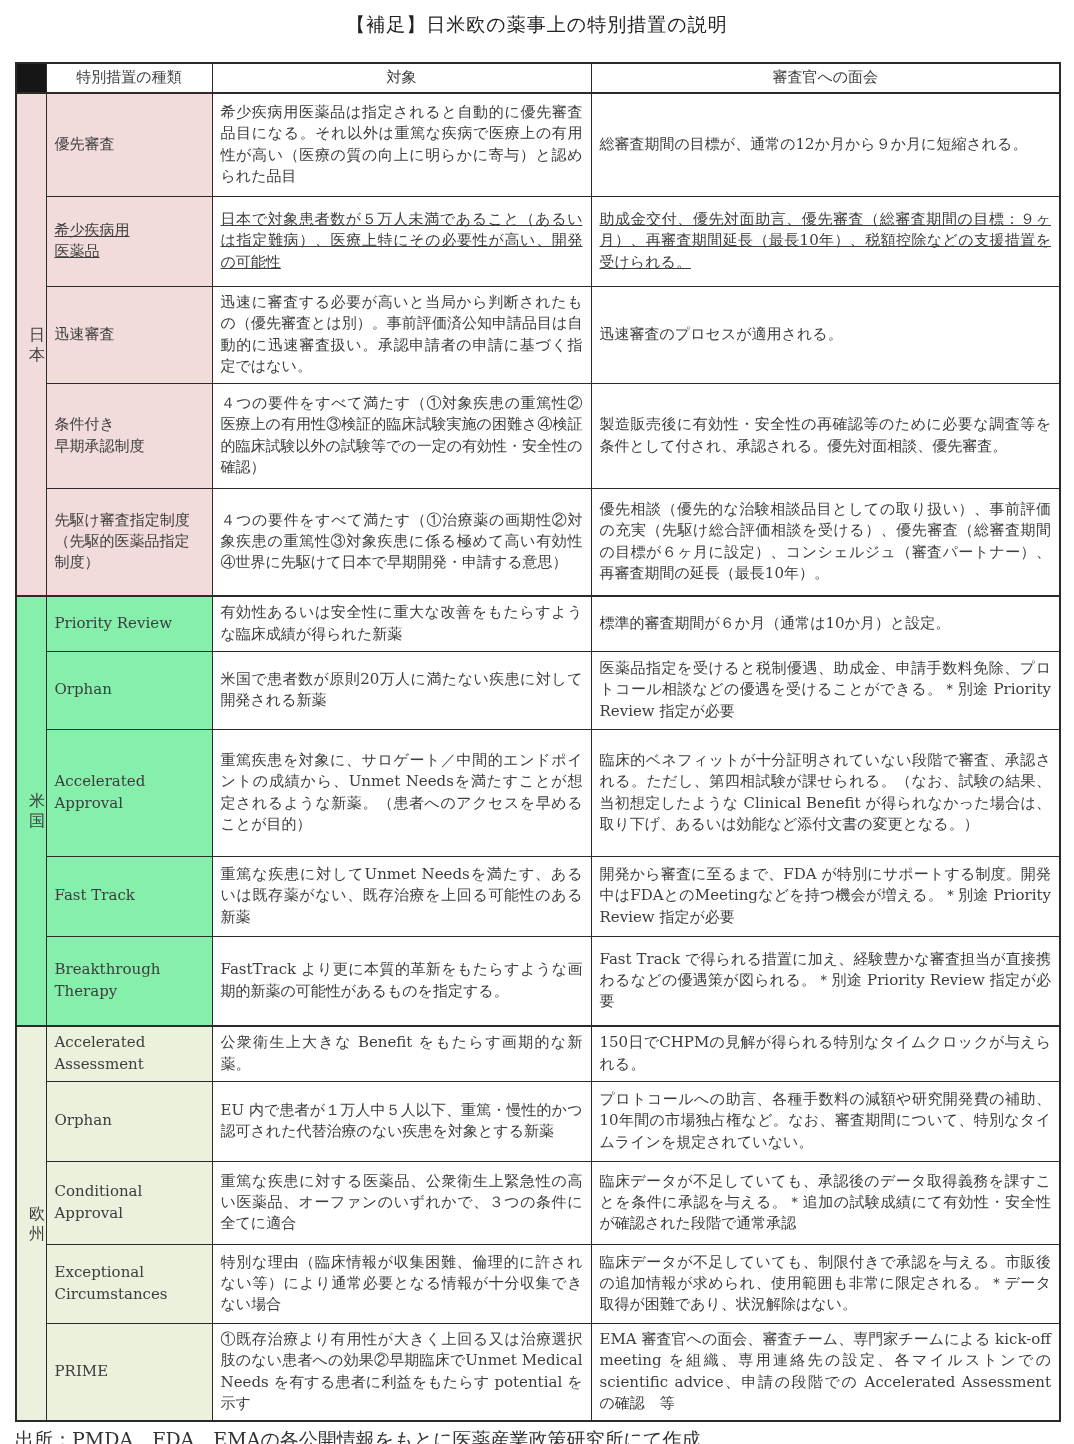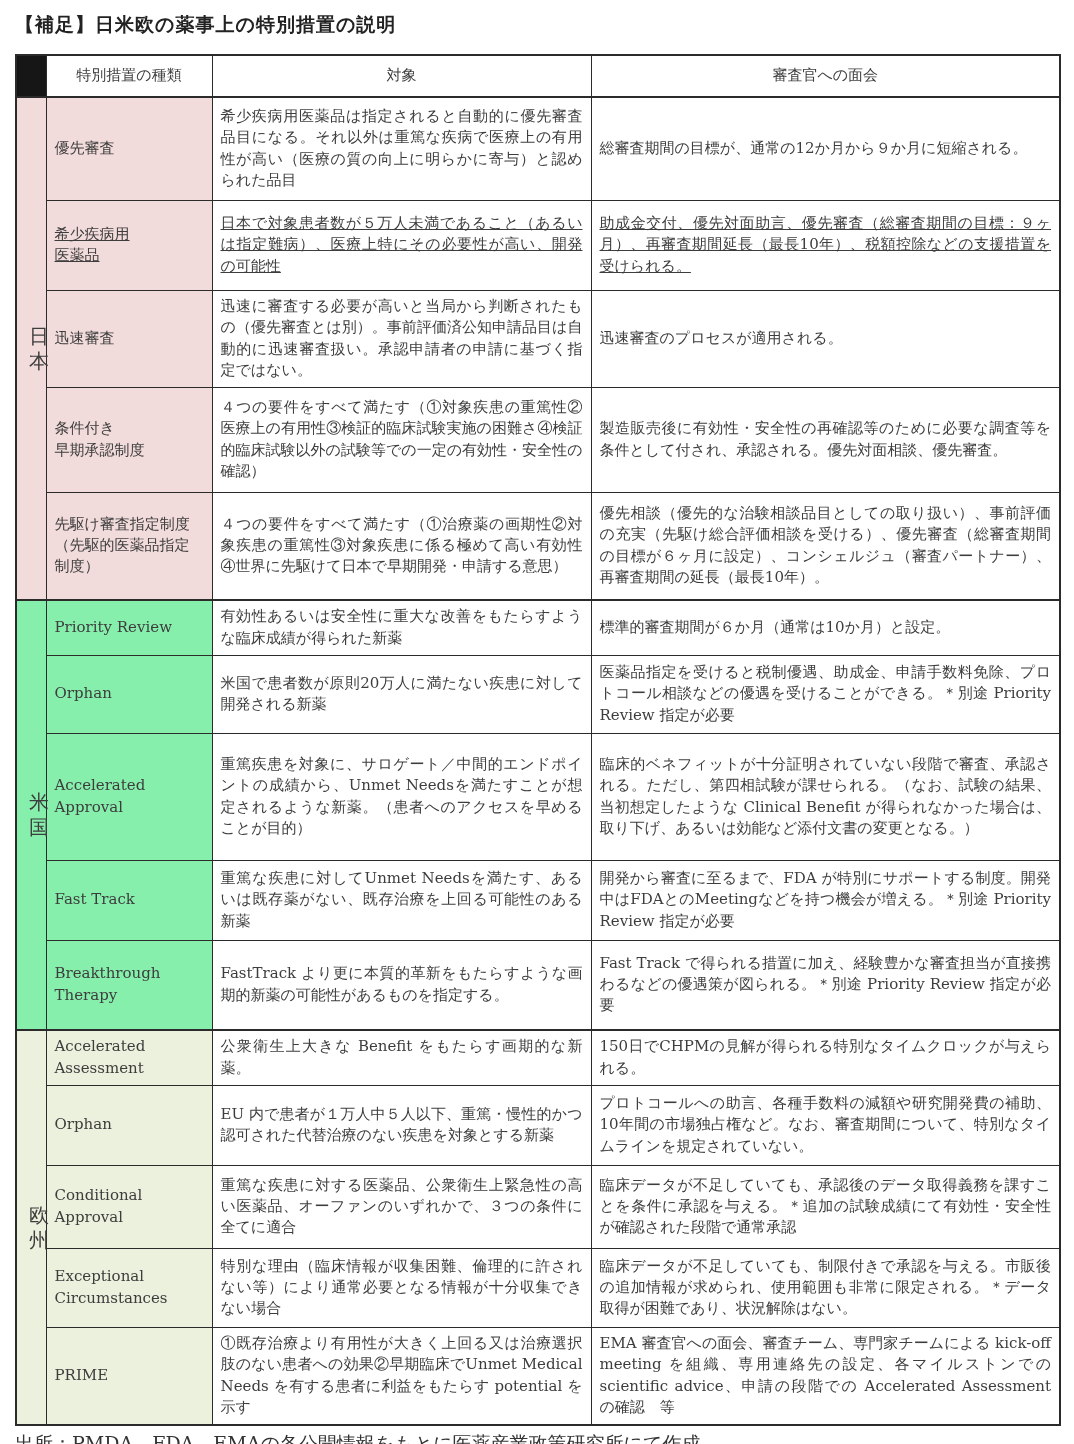--- a/index.html
+++ b/index.html
@@ -4,24 +4,25 @@
 <style>
   * { margin: 0; padding: 0; box-sizing: border-box; }
   html, body {
     width: 1074px;
     background: #ffffff;
     font-family: "DejaVu Serif", "Liberation Serif", serif;
     color: #3d3d3d;
   }
   .page { width: 1074px; padding: 12px 15px 10px 15px; }
   .title {
+    text-align: center;
     font-size: 19px;
-    font-weight: bold;
+    font-weight: normal;
     color: #222;
-    margin-bottom: 16px;
+    margin-bottom: 24px;
     letter-spacing: 1px;
   }
   table.main {
     border-collapse: collapse;
     table-layout: fixed;
     width: 1044px;
     border: 2px solid #2b2b2b;
   }
   col.c-region { width: 30px; }
   col.c-type   { width: 166px; }
@@ -29,32 +30,32 @@
   col.c-content{ width: 469px; }
   th, td {
     border: 1px solid #2b2b2b;
     font-size: 15px;
     line-height: 1.42;
     vertical-align: middle;
   }
   thead th {
     font-weight: normal;
     text-align: center;
-    height: 42px;
+    height: 30px;
     padding: 2px 4px;
     border-bottom: 2px solid #2b2b2b;
     background: #ffffff;
   }
   th.corner { background: #161616; }
   td.region {
     text-align: center;
     padding: 4px 12px;
     word-break: break-all;
     line-height: 1.25;
-    font-size: 20px;
+    font-size: 16px;
   }
   td.type {
     padding: 4px 8px;
     white-space: pre-line;
     text-align: left;
   }
   td.target, td.content {
     padding: 4px 8px;
     text-align: justify;
   }

